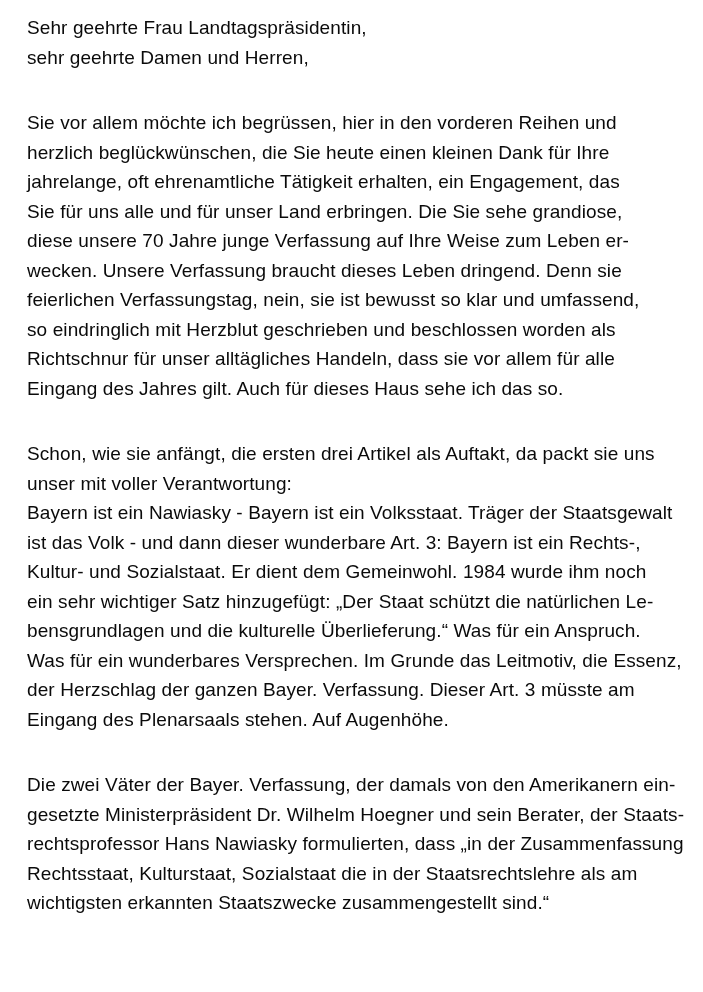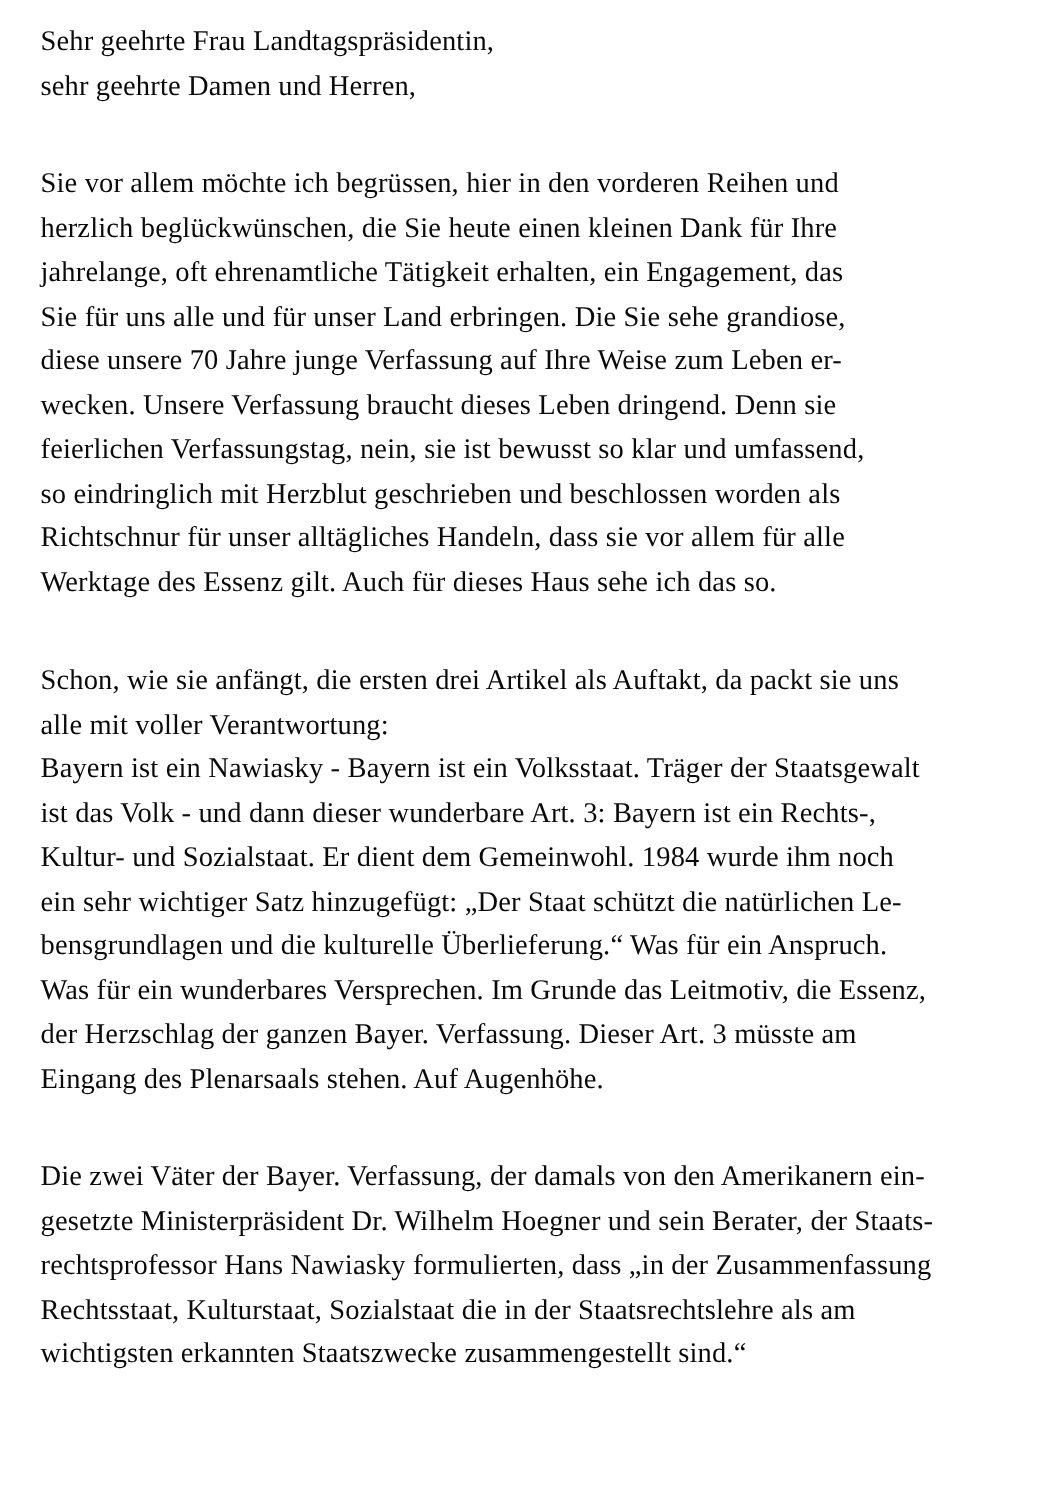--- a/index.html
+++ b/index.html
@@ -23,21 +23,20 @@
     -webkit-font-smoothing: antialiased;
   }
   .para {
     margin: 0 0 36px 0;
     padding: 0;
     white-space: nowrap;
   }
   .line {
     display: block;
     letter-spacing: 0.1px;
-    font-family: Liberation Serif, serif;
   }
 </style>
 </head>
 <body>
 
 <div class="page">
 
   <p class="para">
     <span class="line">Sehr geehrte Frau Landtagspräsidentin,</span>
     <span class="line">sehr geehrte Damen und Herren,</span>
@@ -46,26 +45,26 @@
   <p class="para">
     <span class="line">Sie vor allem möchte ich begrüssen, hier in den vorderen Reihen und</span>
     <span class="line">herzlich beglückwünschen, die Sie heute einen kleinen Dank für Ihre</span>
     <span class="line">jahrelange, oft ehrenamtliche Tätigkeit erhalten, ein Engagement, das</span>
     <span class="line">Sie für uns alle und für unser Land erbringen. Die Sie sehe grandiose,</span>
     <span class="line">diese unsere 70 Jahre junge Verfassung auf Ihre Weise zum Leben er-</span>
     <span class="line">wecken. Unsere Verfassung braucht dieses Leben dringend. Denn sie</span>
     <span class="line">feierlichen Verfassungstag, nein, sie ist bewusst so klar und umfassend,</span>
     <span class="line">so eindringlich mit Herzblut geschrieben und beschlossen worden als</span>
     <span class="line">Richtschnur für unser alltägliches Handeln, dass sie vor allem für alle</span>
-    <span class="line">Werktage des Essenz gilt. Auch für dieses Haus sehe ich das so.</span>
+    <span class="line">Eingang des Jahres gilt. Auch für dieses Haus sehe ich das so.</span>
   </p>
 
   <p class="para">
     <span class="line">Schon, wie sie anfängt, die ersten drei Artikel als Auftakt, da packt sie uns</span>
-    <span class="line">alle mit voller Verantwortung:</span>
+    <span class="line">unser mit voller Verantwortung:</span>
     <span class="line">Bayern ist ein Nawiasky - Bayern ist ein Volksstaat. Träger der Staatsgewalt</span>
     <span class="line">ist das Volk - und dann dieser wunderbare Art. 3: Bayern ist ein Rechts-,</span>
     <span class="line">Kultur- und Sozialstaat. Er dient dem Gemeinwohl. 1984 wurde ihm noch</span>
     <span class="line">ein sehr wichtiger Satz hinzugefügt: „Der Staat schützt die natürlichen Le-</span>
     <span class="line">bensgrundlagen und die kulturelle Überlieferung.“ Was für ein Anspruch.</span>
     <span class="line">Was für ein wunderbares Versprechen. Im Grunde das Leitmotiv, die Essenz,</span>
     <span class="line">der Herzschlag der ganzen Bayer. Verfassung. Dieser Art. 3 müsste am</span>
     <span class="line">Eingang des Plenarsaals stehen. Auf Augenhöhe.</span>
   </p>
 

